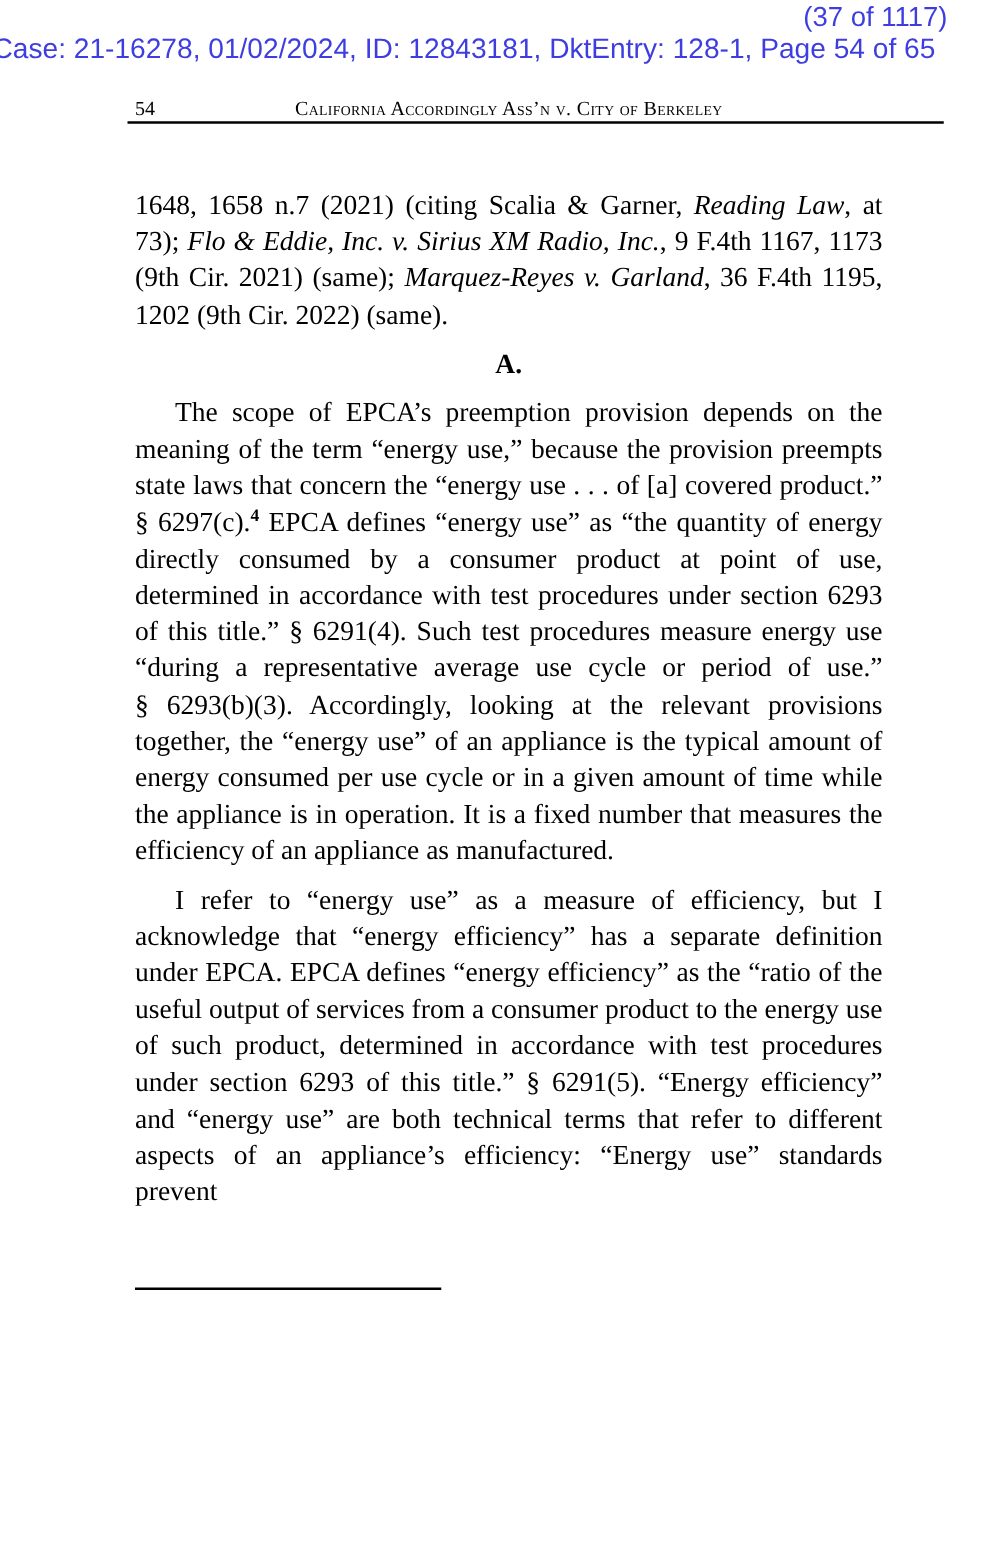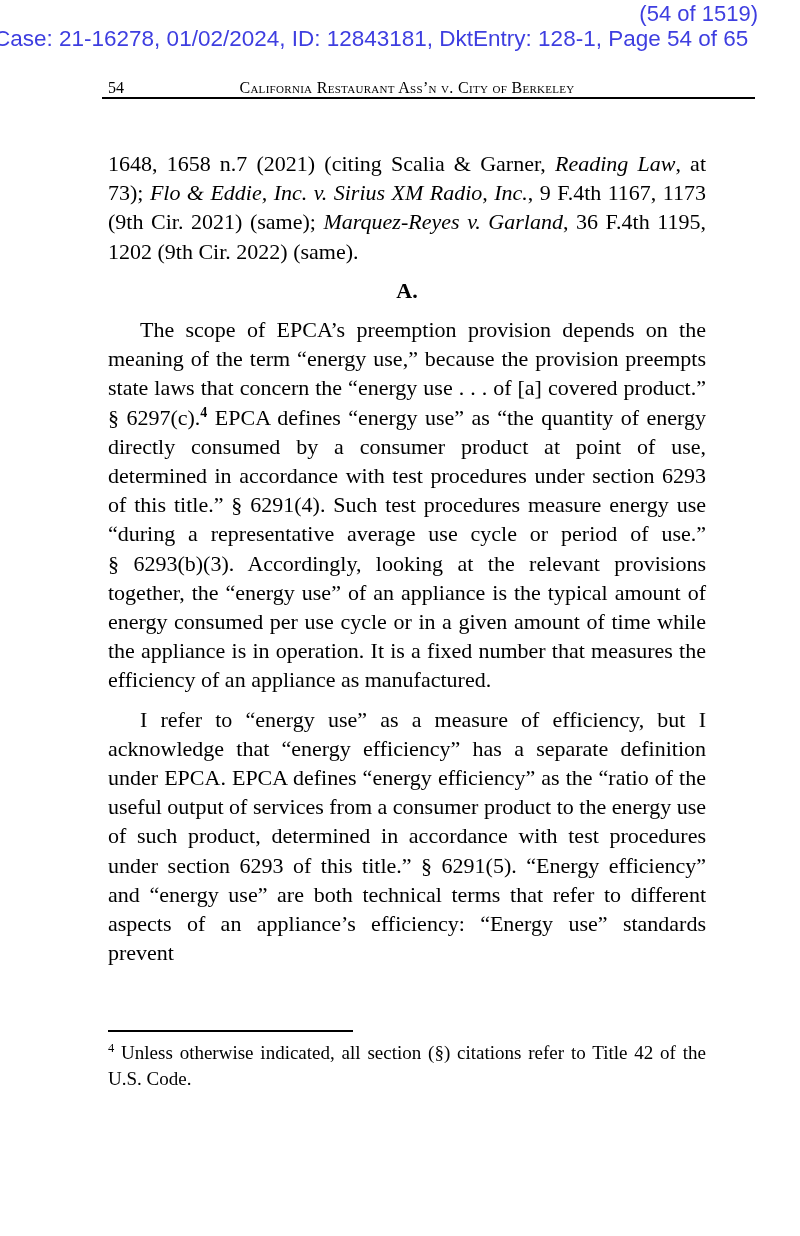--- a/index.html
+++ b/index.html
@@ -111,40 +111,39 @@
     font-size: 12.5px;
     vertical-align: super;
     line-height: 0;
   }
 </style>
 </head>
 <body>
 
 <div class="page">
 
-  <div class="stamp-line1">(54 of 1519)</div>
+  <div class="stamp-line1">(37 of 1117)</div>
 
   <div class="stamp-line2">Case: 21-16278, 01/02/2024, ID: 12843181, DktEntry: 128-1, Page 54 of 65</div>
 
   <div class="running-header">
     <span class="page-number">54</span>
-    <span class="case-caption">California Restaurant Ass’n v. City of Berkeley</span>
+    <span class="case-caption">California Accordingly Ass’n v. City of Berkeley</span>
   </div>
 
   <div class="header-rule"></div>
 
   <div class="body-text">
 
     <p class="no-indent"><span>1648, 1658 n.7 (2021) (citing Scalia &amp; Garner, </span><span class="italic">Reading Law</span><span>, at 73); </span><span class="italic">Flo &amp; Eddie, Inc. v. Sirius XM Radio, Inc.</span><span>, 9 F.4th 1167, 1173 (9th Cir. 2021) (same); </span><span class="italic">Marquez-Reyes v. Garland</span><span>, 36 F.4th 1195, 1202 (9th Cir. 2022) (same).</span></p>
 
     <p class="section-heading no-indent">A.</p>
 
     <p><span>The scope of EPCA’s preemption provision depends on the meaning of the term “energy use,” because the provision preempts state laws that concern the “energy use .&nbsp;.&nbsp;. of [a] covered product.”  §&nbsp;6297(c).</span><span class="fn-ref">4</span><span>  EPCA defines “energy use” as “the quantity of energy directly consumed by a consumer product at point of use, determined in accordance with test procedures under section 6293 of this title.”  §&nbsp;6291(4).  Such test procedures measure energy use “during a representative average use cycle or period of use.”  §&nbsp;6293(b)(3).  Accordingly, looking at the relevant provisions together, the “energy use” of an appliance is the typical amount of energy consumed per use cycle or in a given amount of time while the appliance is in operation.  It is a fixed number that measures the efficiency of an appliance as manufactured.</span></p>
 
     <p class="continues"><span>I refer to “energy use” as a measure of efficiency, but I acknowledge that “energy efficiency” has a separate definition under EPCA.  EPCA defines “energy efficiency” as the “ratio of the useful output of services from a consumer product to the energy use of such product, determined in accordance with test procedures under section 6293 of this title.”  §&nbsp;6291(5).  “Energy efficiency” and “energy use” are both technical terms that refer to different aspects of an appliance’s efficiency:  “Energy use” standards prevent</span></p>
 
   </div>
 
   <div class="footnote-rule"></div>
 
-  <div class="footnote"><sup>4</sup><span> Unless otherwise indicated, all section (§) citations refer to Title 42 of the U.S. Code.</span></div>
 
 </div>
 
 </body></html>

